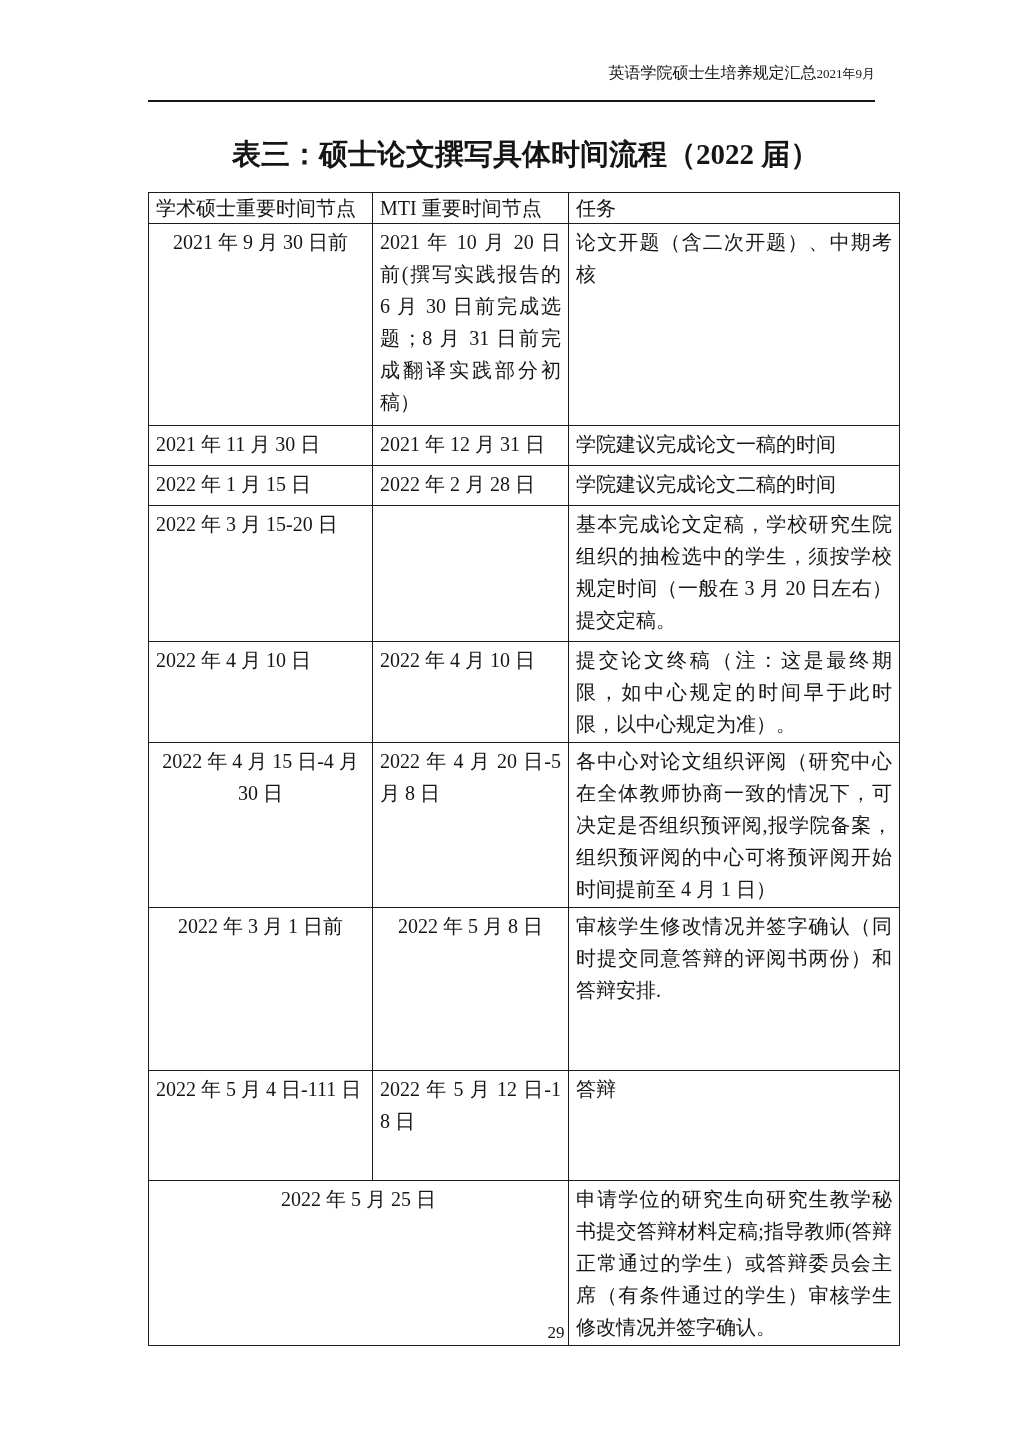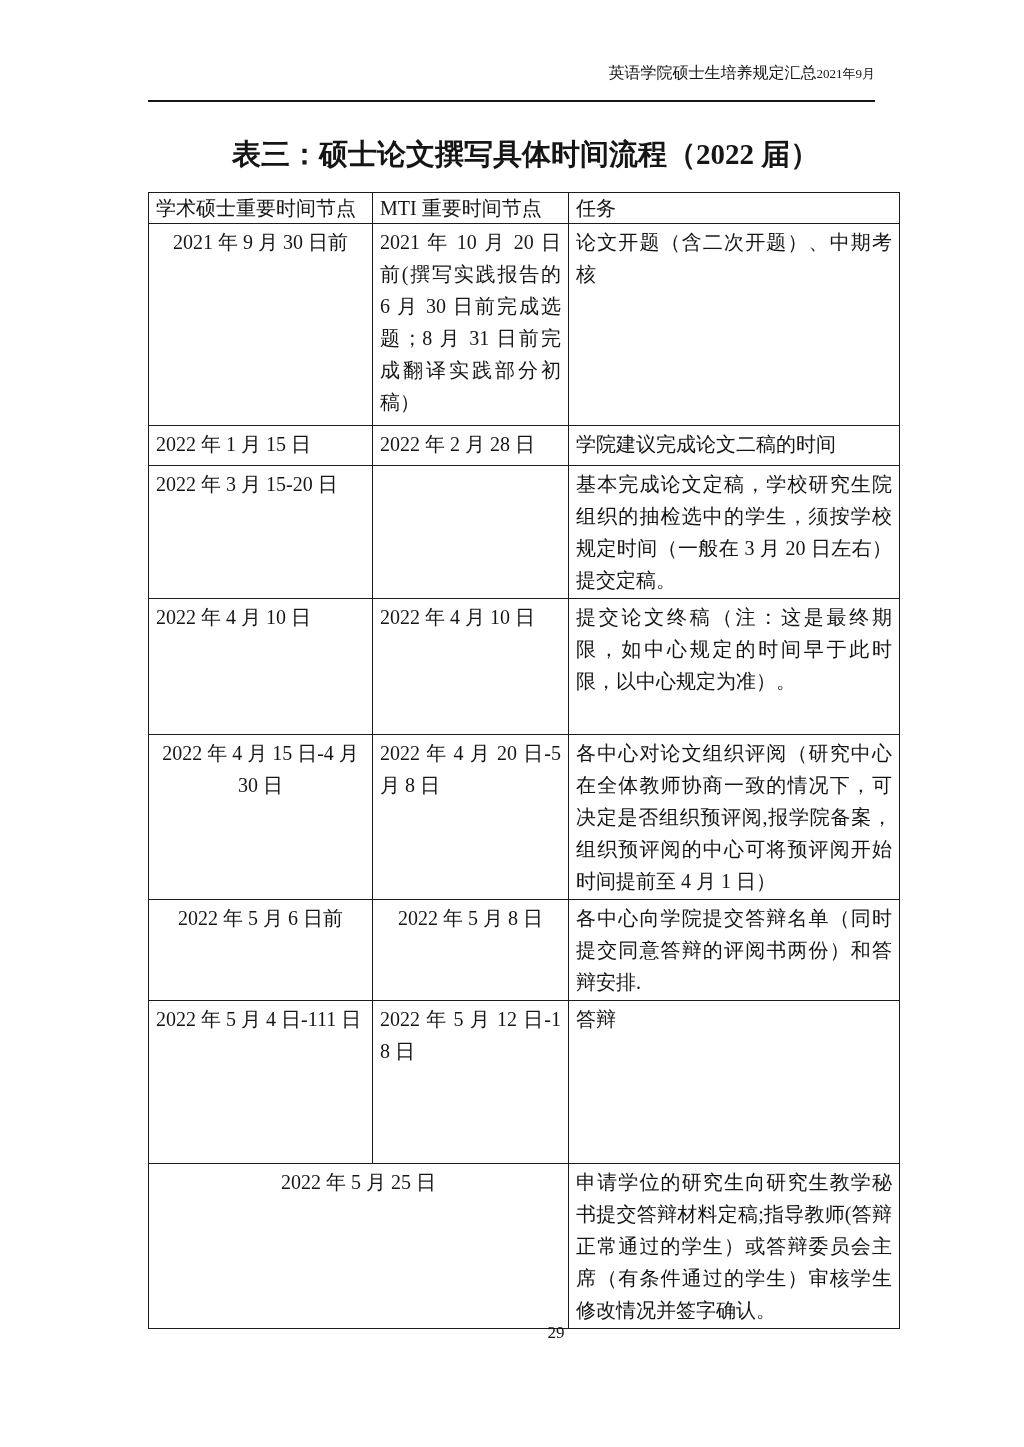--- a/index.html
+++ b/index.html
@@ -107,43 +107,48 @@
         <th>任务</th>
       </tr>
   </thead>
   <tbody id="table-body">
       <tr>
         <td class="al-center">2021 年 9 月 30 日前</td>
         <td class="al-left">2021 年 10 月 20 日前(撰写实践报告的 6 月 30 日前完成选题；8 月 31 日前完成翻译实践部分初稿）</td>
         <td class="al-left">论文开题（含二次开题）、中期考核</td>
       </tr>
       <tr>
+        <td class="al-left">2021 年 11 月 30 日</td>
+        <td class="al-left">2021 年 12 月 31 日</td>
+        <td class="al-left">学院建议完成论文一稿的时间</td>
+      </tr>
+      <tr>
         <td class="al-left">2022 年 1 月 15 日</td>
         <td class="al-left">2022 年 2 月 28 日</td>
         <td class="al-left">学院建议完成论文二稿的时间</td>
       </tr>
       <tr>
         <td class="al-left">2022 年 3 月 15-20 日</td>
         <td class="al-left"></td>
         <td class="al-left">基本完成论文定稿，学校研究生院组织的抽检选中的学生，须按学校规定时间（一般在 3 月 20 日左右）提交定稿。</td>
       </tr>
       <tr>
         <td class="al-left">2022 年 4 月 10 日</td>
         <td class="al-left">2022 年 4 月 10 日</td>
         <td class="al-left">提交论文终稿（注：这是最终期限，如中心规定的时间早于此时限，以中心规定为准）。</td>
       </tr>
       <tr>
         <td class="al-center">2022 年 4 月 15 日-4 月 30 日</td>
         <td class="al-left">2022 年 4 月 20 日-5 月 8 日</td>
         <td class="al-left">各中心对论文组织评阅（研究中心在全体教师协商一致的情况下，可决定是否组织预评阅,报学院备案，组织预评阅的中心可将预评阅开始时间提前至 4 月 1 日）</td>
       </tr>
       <tr>
-        <td class="al-center">2022 年 5 月 6 日前</td>
+        <td class="al-center">2022 年 3 月 1 日前</td>
         <td class="al-center">2022 年 5 月 8 日</td>
-        <td class="al-left">各中心向学院提交答辩名单（同时提交同意答辩的评阅书两份）和答辩安排.</td>
+        <td class="al-left">审核学生修改情况并签字确认（同时提交同意答辩的评阅书两份）和答辩安排.</td>
       </tr>
       <tr>
         <td class="al-left nowrap">2022 年 5 月 4 日-111 日</td>
         <td class="al-left">2022 年 5 月 12 日-18 日</td>
         <td class="al-left">答辩</td>
       </tr>
       <tr>
         <td colspan="2" class="al-center">2022 年 5 月 25 日</td>
         <td class="al-left">申请学位的研究生向研究生教学秘书提交答辩材料定稿;指导教师(答辩正常通过的学生）或答辩委员会主席（有条件通过的学生）审核学生修改情况并签字确认。</td>
       </tr>

